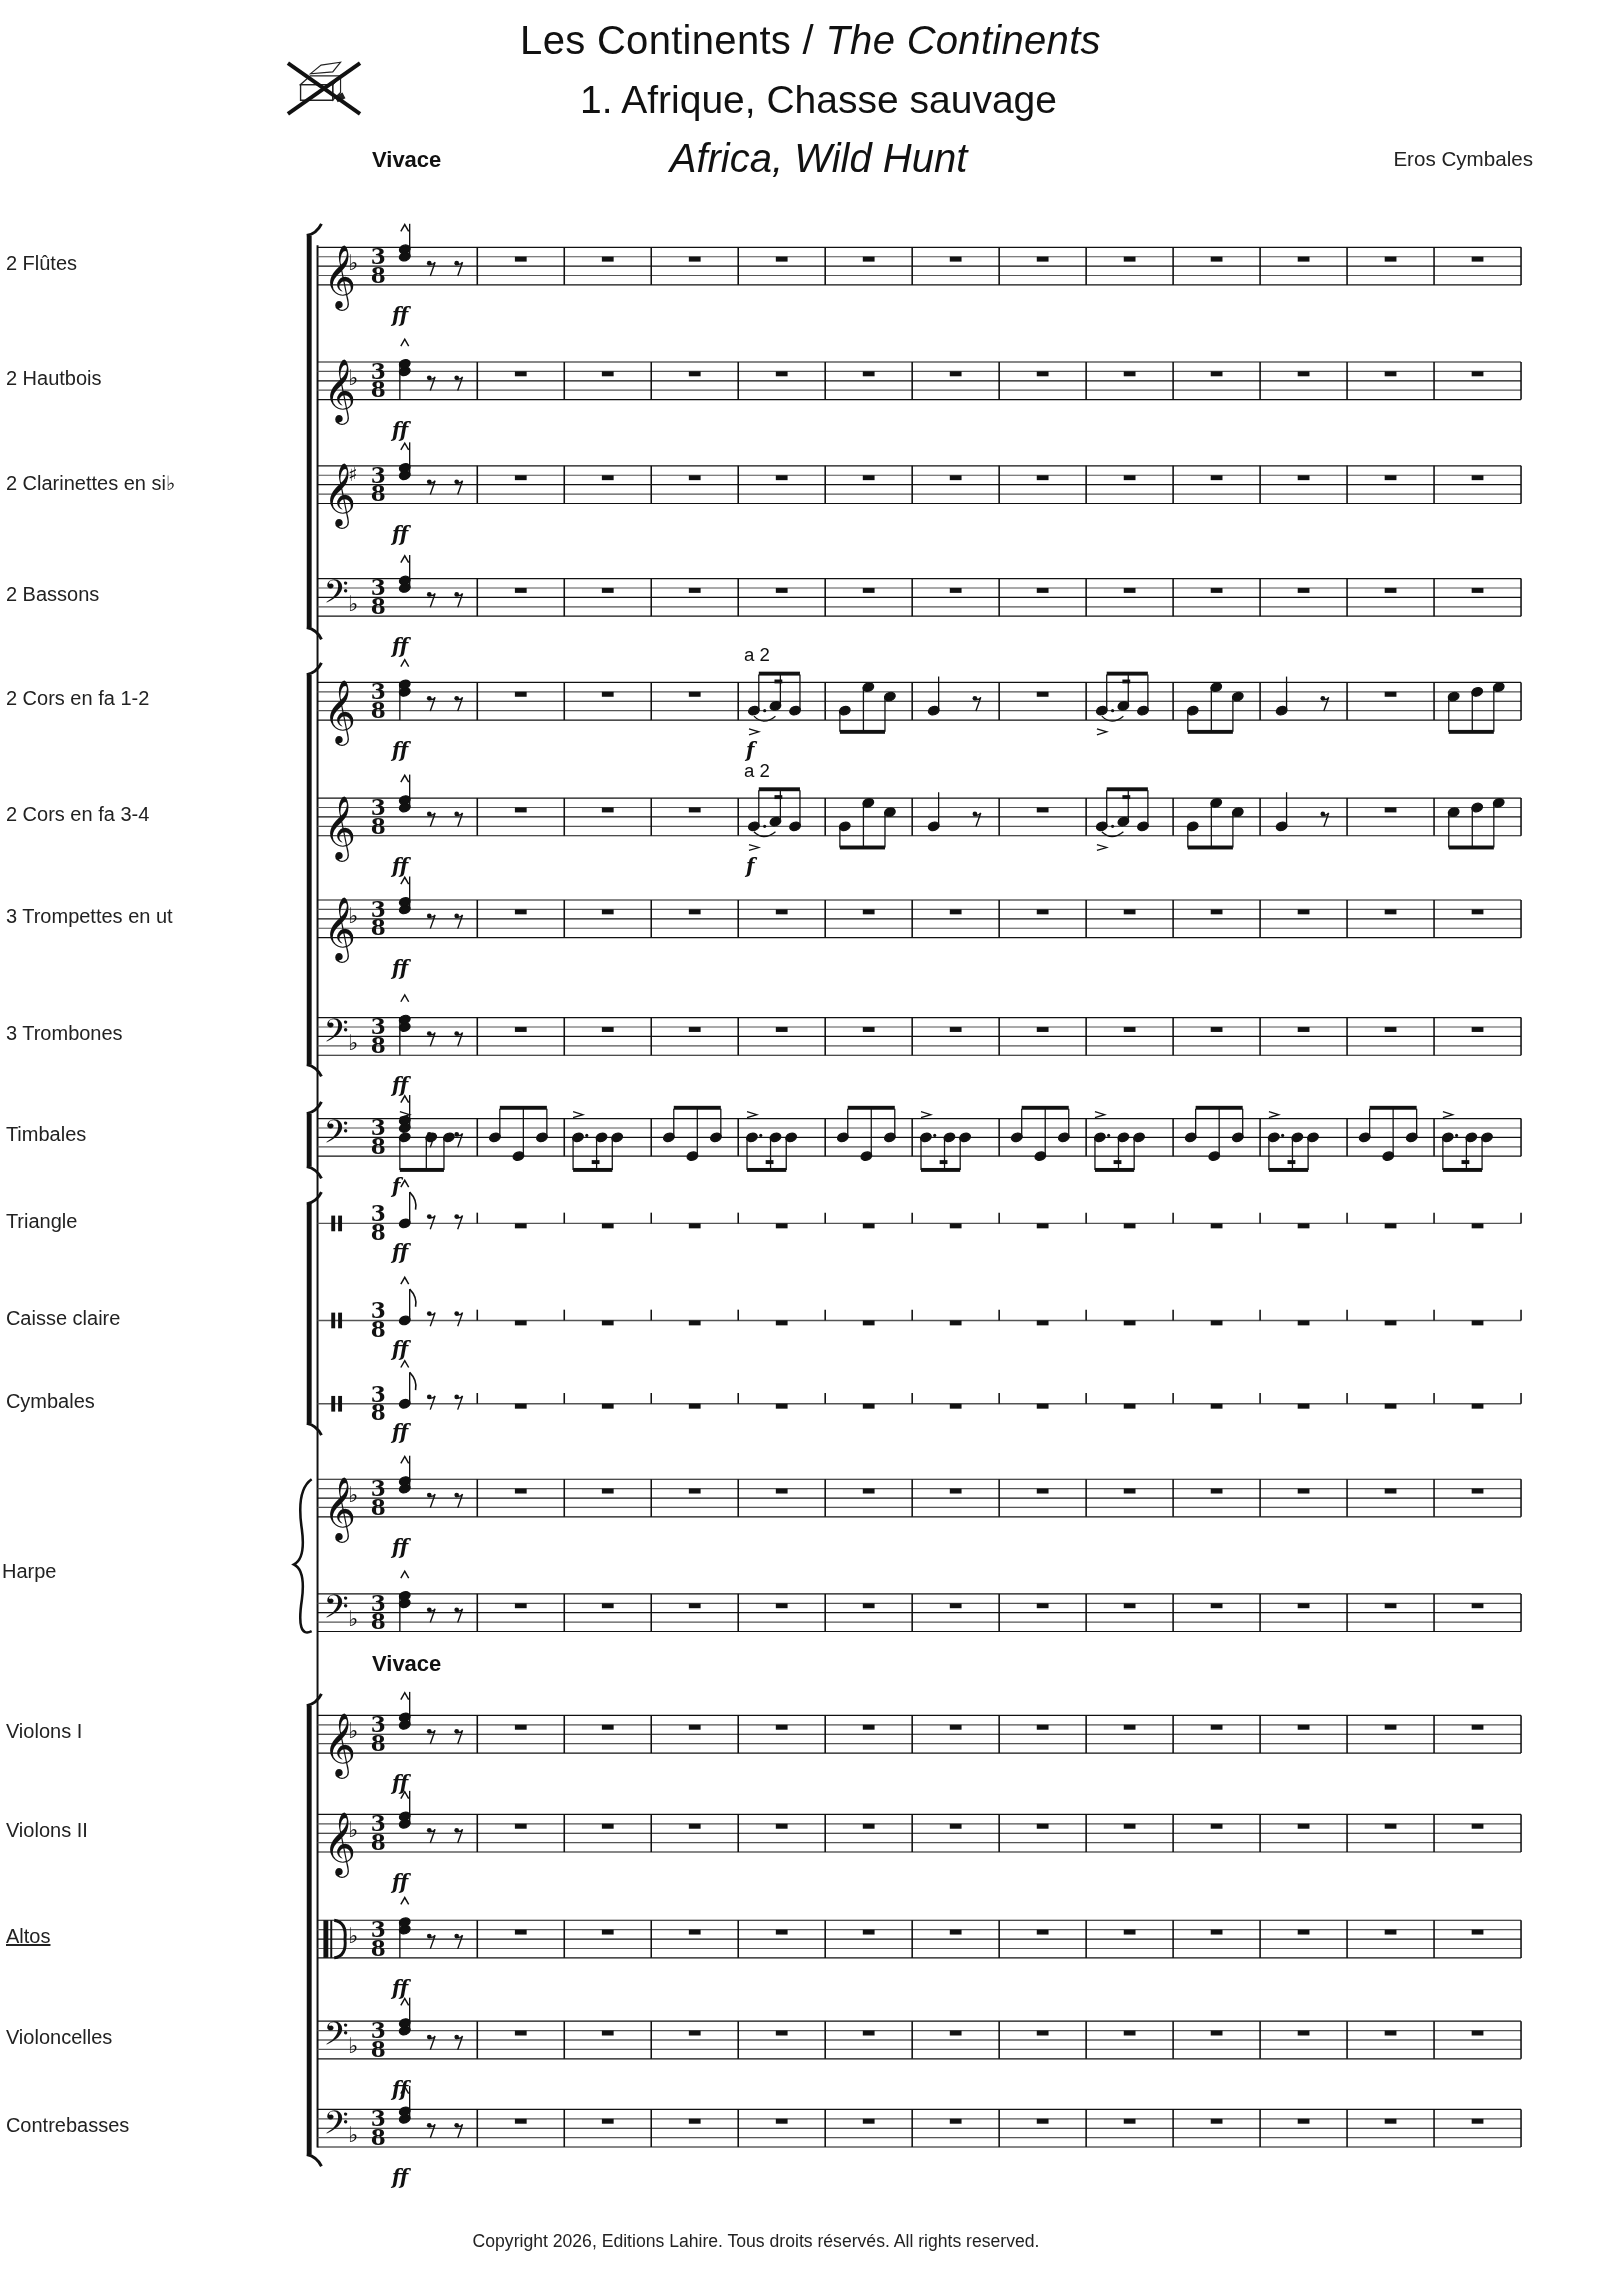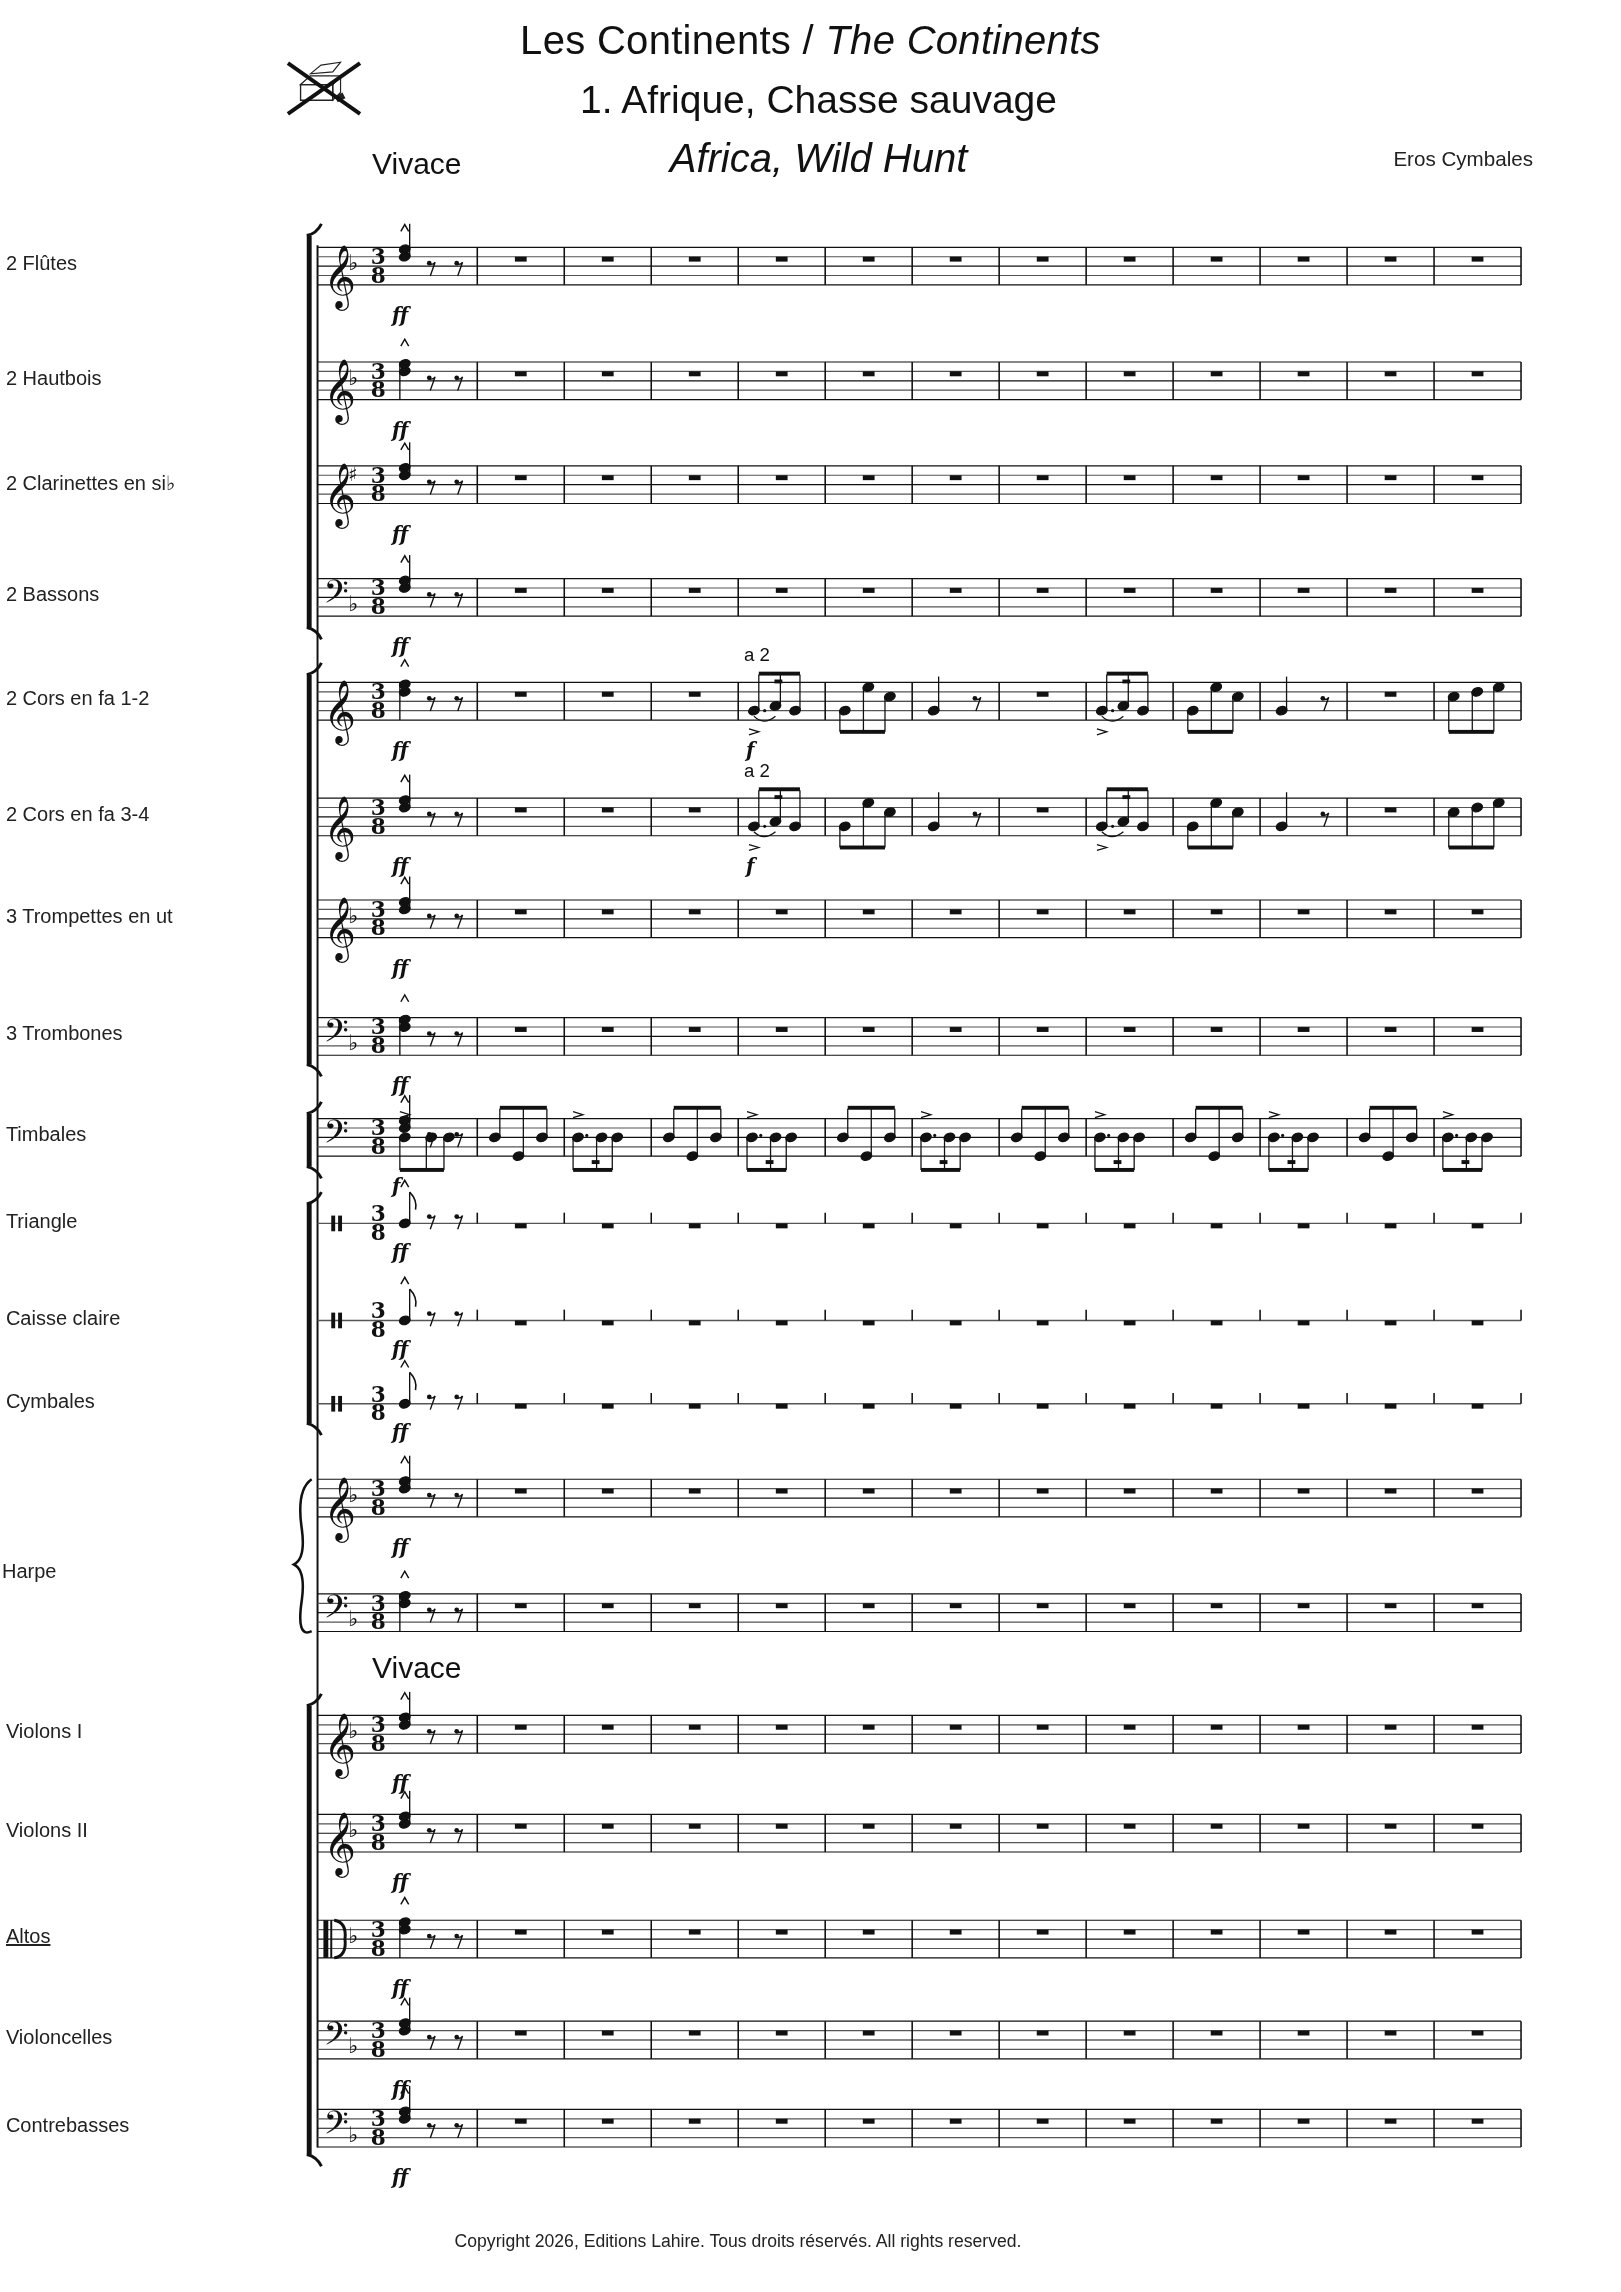--- a/index.html
+++ b/index.html
@@ -3,23 +3,23 @@
 <meta charset="utf-8">
 <style>
   html, body { margin:0; padding:0; background:#ffffff; }
   body { width:1621px; height:2293px; position:relative; overflow:hidden; font-family:"Liberation Sans", sans-serif; color:#111; }
   .abs { position:absolute; white-space:nowrap; }
   .title1 { left:0; width:1621px; text-align:center; top:17.6px; font-size:40px; font-weight:300; letter-spacing:0.3px; }
   .title1 .it { font-style:italic; }
   .title2 { left:0; width:1637px; text-align:center; top:78px; font-size:39px; font-weight:300; }
   .title3 { left:0; width:1637px; text-align:center; top:136px; font-size:40px; font-style:italic; font-weight:300; }
   .composer { right:88px; top:147px; font-size:20.6px; color:#222; }
-  .tempo { font-weight:normal; font-size:30px; }
+  .tempo { font-weight:bold; font-size:22px; }
   .inst { font-size:20px; text-align:left; width:294px; color:#222; }
-  .copyright { left:0; width:1476px; text-align:center; top:2231px; font-size:17.6px; color:#222; }
+  .copyright { left:0; width:1476px; text-align:center; top:2231px; font-size:17.6px; color:#222;padding-left:18px; }
   svg#score { position:absolute; left:0; top:0; }
   .nobreak-icon { position:absolute; left:284px; top:59px; width:78px; height:59px; }
 </style>
 </head>
 <body>
 
 <div class="abs title1">
   <span>Les Continents / </span><span class="it">The Continents</span>
 </div>
 <div class="abs title2">1. Afrique, Chasse sauvage</div>

